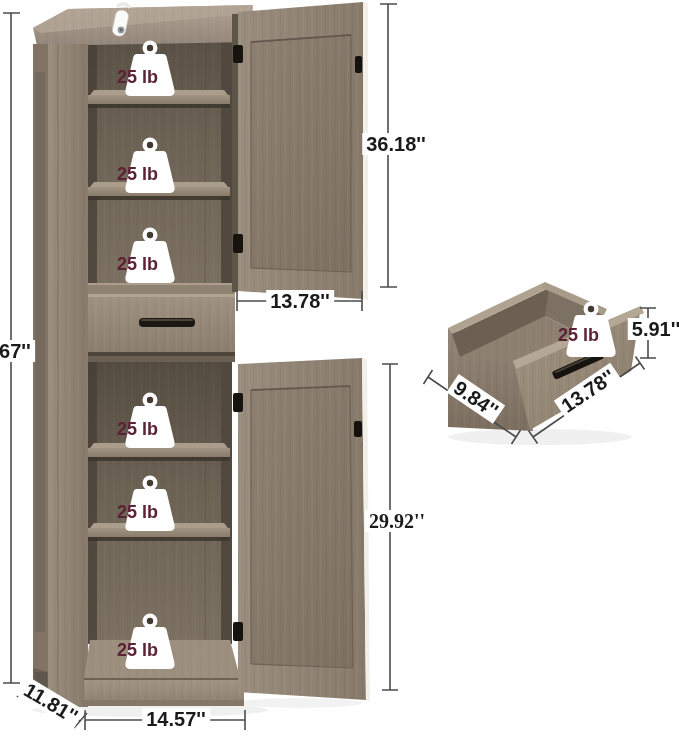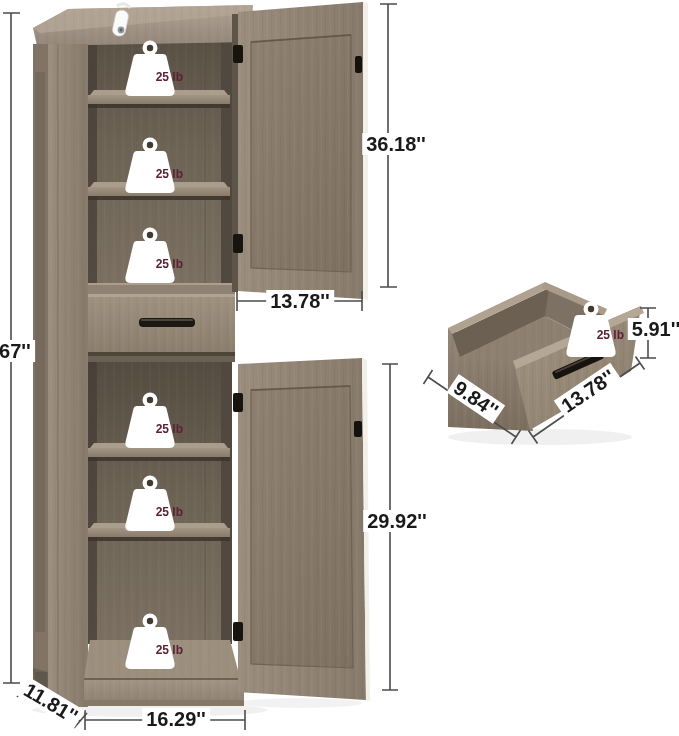--- a/index.html
+++ b/index.html
@@ -4,21 +4,21 @@
 <style>
   html,body{margin:0;padding:0;background:#fff;}
   .stage{position:relative;width:679px;height:736px;background:#fff;overflow:hidden;
          font-family:"Liberation Sans", sans-serif;}
   .art{position:absolute;left:0;top:0;}
   .dim{position:absolute;font-weight:bold;font-size:20px;color:#1a1a1a;background:#fff;
        padding:0 4px;white-space:nowrap;transform:translate(-50%,-50%);line-height:1.1;}
   .dim.rot-cw{transform:translate(-50%,-50%) rotate(31deg);}
   .dim.rot-cw2{transform:translate(-50%,-50%) rotate(34deg);}
   .dim.rot-ccw{transform:translate(-50%,-50%) rotate(-34deg);}
-  .wlabel{position:absolute;width:66px;text-align:right;font-size:12px;font-weight:bold;
+  .wlabel{position:absolute;width:66px;text-align:left;font-size:18px;font-weight:bold;
           color:#5b2135;line-height:18px;background:transparent;}
 </style>
 </head>
 <body>
 
 <div class="stage">
 
   <svg class="art" width="679" height="736" viewBox="0 0 679 736">
     <defs>
       <linearGradient id="gTop" x1="0" y1="0" x2="0" y2="1">
@@ -252,23 +252,23 @@
       </g>
       <g>
         <path d="M533,437 L640,363 M537.5,443.5 L528.5,430.5 M644.5,369.5 L635.5,356.5"></path>
       </g>
     </g>
   </svg>
 
   <span class="dim" style="left:15px;top:351px;">67''</span>
   <span class="dim" style="left:396px;top:144px;">36.18''</span>
   <span class="dim" style="left:300px;top:301px;">13.78''</span>
-  <span class="dim" style="left:397px;top:521px;">29.92''</span>
+  <span class="dim" style="left:397px;top:521px;font-family:Liberation Serif, serif;">29.92''</span>
   <span class="dim rot-cw" style="left:51px;top:703px;">11.81''</span>
-  <span class="dim" style="left:176px;top:719px;">16.29''</span>
+  <span class="dim" style="left:176px;top:719px;">14.57''</span>
   <span class="dim" style="left:656px;top:329px;">5.91''</span>
   <span class="dim rot-cw2" style="left:476px;top:399px;">9.84''</span>
   <span class="dim rot-ccw" style="left:588px;top:391px;">13.78''</span>
 
   <span class="wlabel" style="left:117px;top:68px;">25 lb</span>
   <span class="wlabel" style="left:117px;top:165px;">25 lb</span>
   <span class="wlabel" style="left:117px;top:255px;">25 lb</span>
   <span class="wlabel" style="left:117px;top:420px;">25 lb</span>
   <span class="wlabel" style="left:117px;top:503px;">25 lb</span>
   <span class="wlabel" style="left:117px;top:641px;">25 lb</span>

